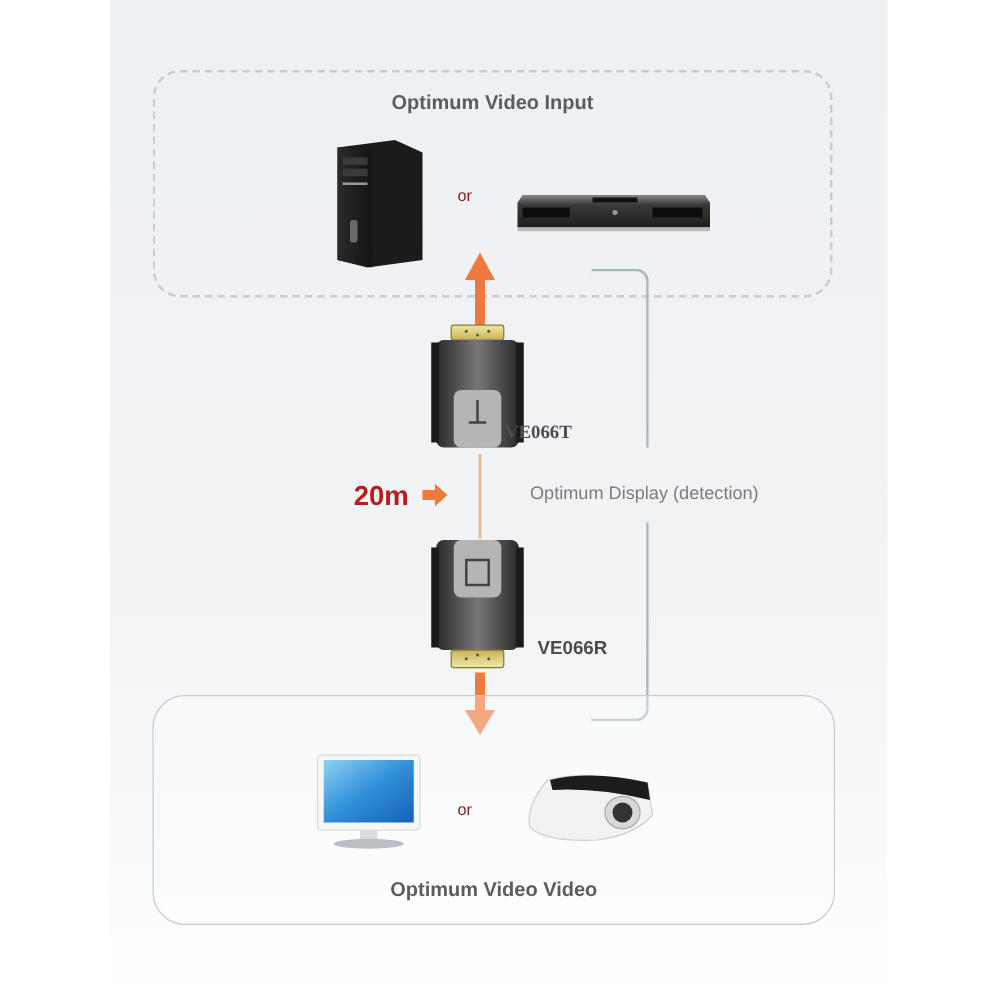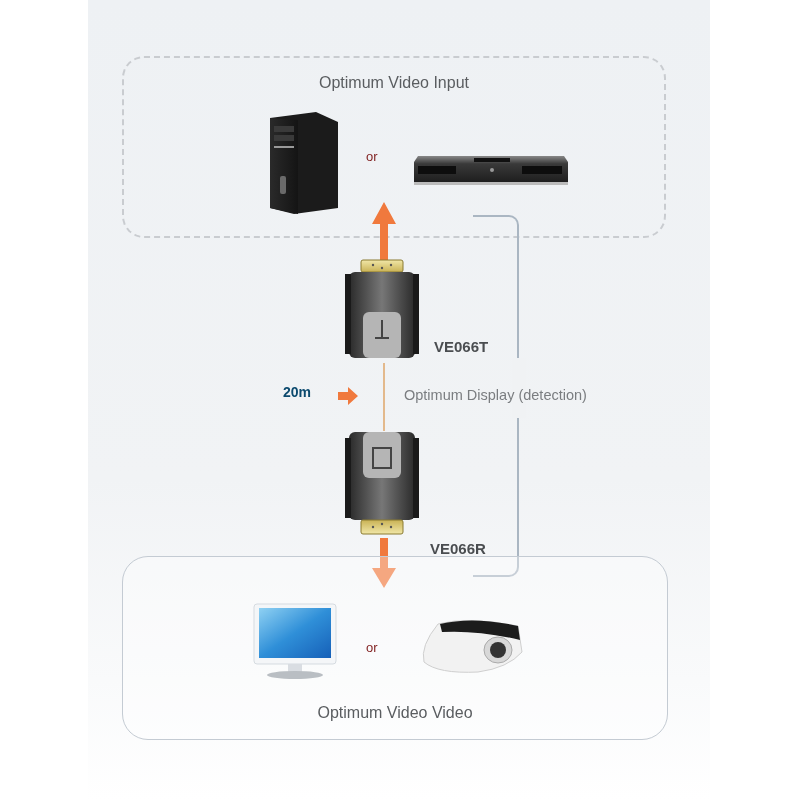--- a/index.html
+++ b/index.html
@@ -16,27 +16,27 @@
     .box-input {
       left: 122px; top: 56px; width: 544px; height: 182px;
       border: 2px dashed #c9ccd0; border-radius: 22px; box-sizing: border-box;
     }
     .box-output {
       left: 122px; top: 556px; width: 546px; height: 184px;
       border: 1.5px solid #c4cbd3; border-radius: 26px; box-sizing: border-box;
       background: rgba(255,255,255,0.35);
     }
     .title {
-      font-weight: normal; font-size: 16px; color: #5a5d60;
+      font-weight: bold; font-size: 16px; color: #5a5d60;
       text-align: center; white-space: nowrap;
     }
     .or-label { font-size: 13px; color: #7f1d1d; }
     .model-label { font-weight: bold; font-size: 15px; color: #4a4d50; }
     .detect-label { font-size: 14.5px; color: #7a7d80; white-space: nowrap; }
-    .dist-label { font-weight: bold; font-size: 14px; color: #0c4a6e; }
+    .dist-label { font-weight: bold; font-size: 22px; color: #b91c1c; }
     .bracket {
       left: 473px; top: 215px; width: 46px; height: 362px;
       border: 2px solid #aab6c2; border-left: none; border-radius: 0 10px 10px 0;
       box-sizing: border-box;
     }
     .bracket-gap {
       left: 512px; top: 358px; width: 14px; height: 60px;
       background: #f0f2f4;
     }
     .cable {
@@ -103,32 +103,32 @@
   <rect x="18" y="2" width="42" height="12" rx="2" fill="url(#gold)" stroke="#8a7a30" stroke-width="1"></rect>
   <circle cx="30" cy="7" r="1.2" fill="#555"></circle>
     <circle cx="39" cy="10" r="1.2" fill="#555"></circle>
     <circle cx="48" cy="7" r="1.2" fill="#555"></circle>
   <rect x="6" y="14" width="66" height="86" rx="6" fill="url(#cb)"></rect>
   <rect x="2" y="16" width="6" height="80" fill="#1a1a1a"></rect>
   <rect x="70" y="16" width="6" height="80" fill="#1a1a1a"></rect>
   <rect x="20" y="54" width="38" height="46" rx="6" fill="#b5b5b5"></rect>
   <path d="M39 62 v18 M32 80 h14" stroke="#444" stroke-width="2" fill="none"></path>
 </svg>
-<div class="abs model-label" style="left:434px; top:338px;">VE066T</div>
+<div class="abs model-label" style="left:404px; top:338px;font-family:Liberation Serif, serif;">VE066T</div>
 
 <div class="abs cable"></div>
 
 <div class="abs dist-label" style="left:283px; top:384px;">20m</div>
 <svg class="abs" style="left:336px; top:386px;" width="24" height="20" viewBox="0 0 24 20">
   <polygon points="2,6 12,6 12,1 22,10 12,19 12,14 2,14" fill="#f0793d"></polygon>
 </svg>
 
 <div class="abs bracket"></div>
 <div class="abs bracket-gap"></div>
-<div class="abs detect-label" style="left:404px; top:387px;text-align:center;">Optimum Display (detection)</div>
+<div class="abs detect-label" style="left:424px; top:387px;text-align:center;">Optimum Display (detection)</div>
 
 <svg class="abs" style="left:343px; top:428px;" width="78" height="110" viewBox="0 0 78 110">
   <defs>
     <linearGradient id="cb2" x1="0" x2="1">
         <stop offset="0" stop-color="#2a2a2a"></stop>
         <stop offset="0.5" stop-color="#777"></stop>
         <stop offset="1" stop-color="#2a2a2a"></stop>
       </linearGradient>
     <linearGradient id="gold2" x1="0" y1="0" x2="0" y2="1">
         <stop offset="0" stop-color="#c9b255"></stop>
@@ -138,21 +138,21 @@
   <rect x="6" y="4" width="66" height="88" rx="6" fill="url(#cb2)"></rect>
   <rect x="2" y="10" width="6" height="80" fill="#1a1a1a"></rect>
   <rect x="70" y="10" width="6" height="80" fill="#1a1a1a"></rect>
   <rect x="20" y="4" width="38" height="46" rx="6" fill="#b5b5b5"></rect>
   <rect x="30" y="20" width="18" height="20" fill="none" stroke="#444" stroke-width="2"></rect>
   <rect x="18" y="92" width="42" height="14" rx="2" fill="url(#gold2)" stroke="#8a7a30" stroke-width="1"></rect>
   <circle cx="30" cy="99" r="1.2" fill="#555"></circle>
     <circle cx="39" cy="96" r="1.2" fill="#555"></circle>
     <circle cx="48" cy="99" r="1.2" fill="#555"></circle>
 </svg>
-<div class="abs model-label" style="left:430px; top:510px;margin-top:30px;">VE066R</div>
+<div class="abs model-label" style="left:430px; top:510px;">VE066R</div>
 
 <svg class="abs" style="left:370px; top:536px;" width="28" height="54" viewBox="0 0 28 54">
   <polygon points="10,2 18,2 18,32 26,32 14,52 2,32 10,32" fill="#f0793d"></polygon>
 </svg>
 
 <div class="abs box-output"></div>
 
 <svg class="abs" style="left:252px; top:602px;" width="86" height="78" viewBox="0 0 86 78">
   <defs>
     <linearGradient id="scr" x1="0" y1="0" x2="1" y2="1">

